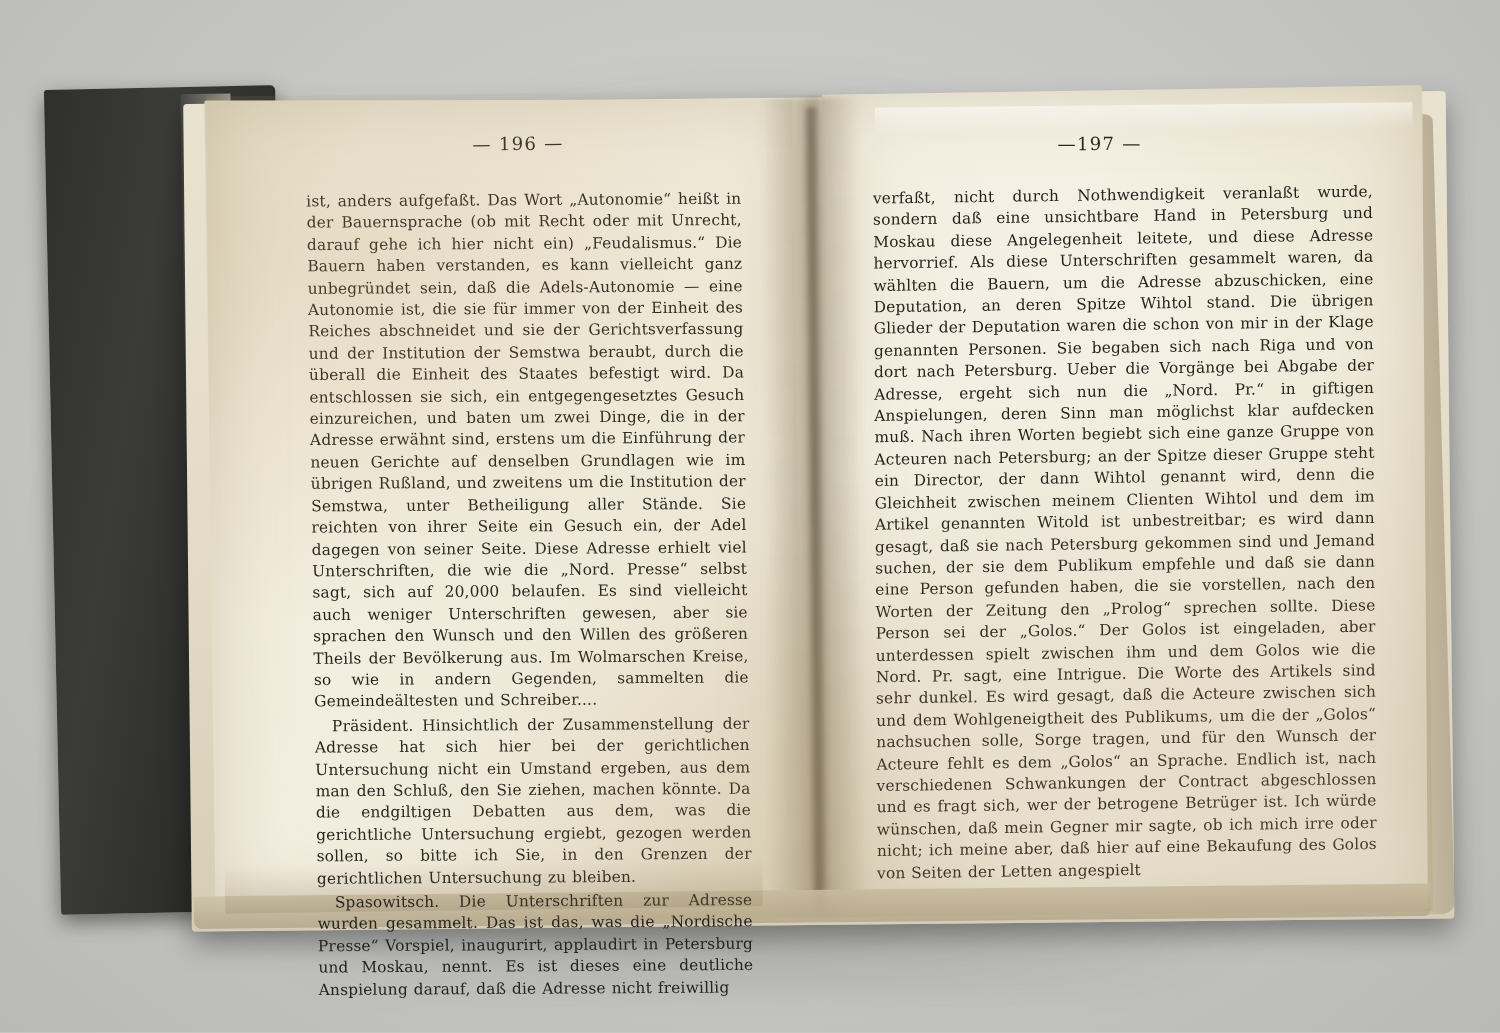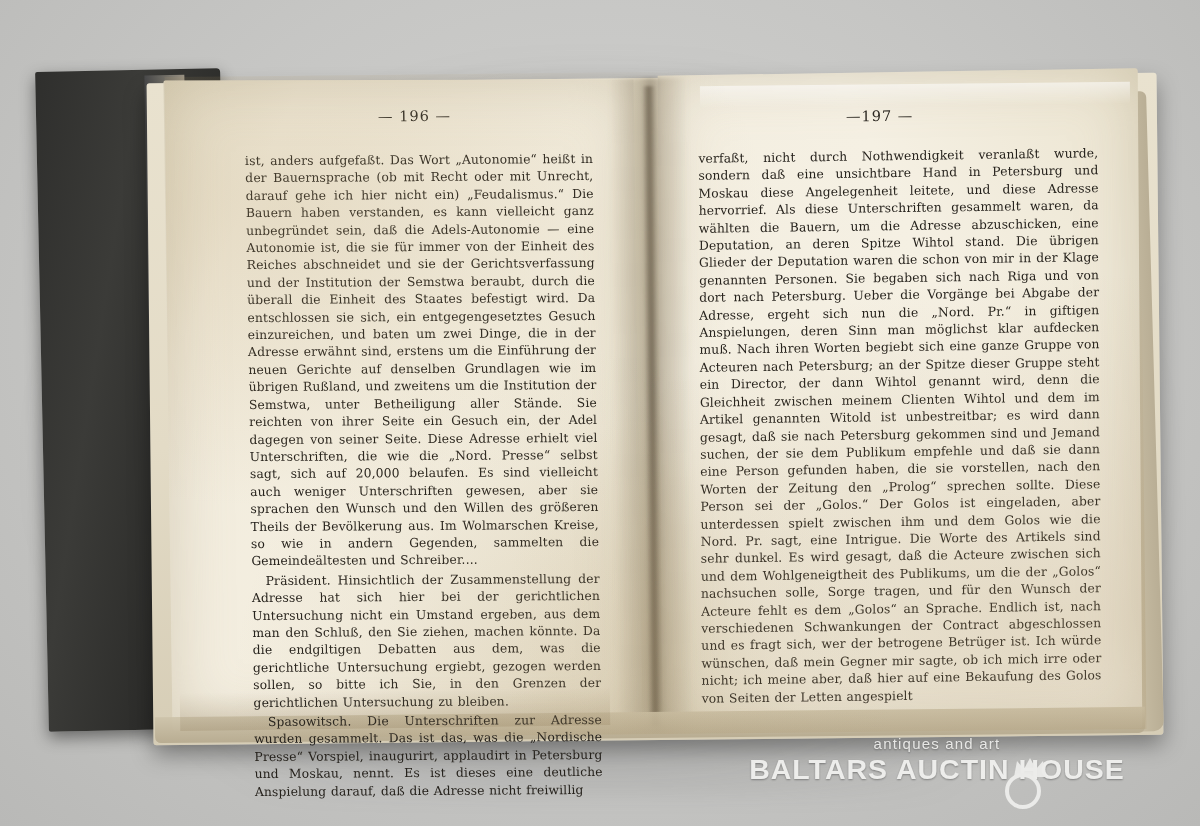--- a/index.html
+++ b/index.html
@@ -172,24 +172,14 @@
     <p>Präsident. Hinsichtlich der Zusammenstellung der Adresse hat sich hier bei der gerichtlichen Untersuchung nicht ein Umstand ergeben, aus dem man den Schluß, den Sie ziehen, machen könnte. Da die endgiltigen Debatten aus dem, was die gerichtliche Untersuchung ergiebt, gezogen werden sollen, so bitte ich Sie, in den Grenzen der gerichtlichen Untersuchung zu bleiben.</p>
     <p>Spasowitsch. Die Unterschriften zur Adresse wurden gesammelt. Das ist das, was die „Nordische Presse“ Vorspiel, inaugurirt, applaudirt in Petersburg und Moskau, nennt. Es ist dieses eine deutliche Anspielung darauf, daß die Adresse nicht freiwillig</p>
   </div>
 
   <div class="col col-right inked">
     <p class="first">verfaßt, nicht durch Nothwendigkeit veranlaßt wurde, sondern daß eine unsichtbare Hand in Petersburg und Moskau diese Angelegenheit leitete, und diese Adresse hervorrief. Als diese Unterschriften gesammelt waren, da wählten die Bauern, um die Adresse abzuschicken, eine Deputation, an deren Spitze Wihtol stand. Die übrigen Glieder der Deputation waren die schon von mir in der Klage genannten Personen. Sie begaben sich nach Riga und von dort nach Petersburg. Ueber die Vorgänge bei Abgabe der Adresse, ergeht sich nun die „Nord. Pr.“ in giftigen Anspielungen, deren Sinn man möglichst klar aufdecken muß. Nach ihren Worten begiebt sich eine ganze Gruppe von Acteuren nach Petersburg; an der Spitze dieser Gruppe steht ein Director, der dann Wihtol genannt wird, denn die Gleichheit zwischen meinem Clienten Wihtol und dem im Artikel genannten Witold ist unbestreitbar; es wird dann gesagt, daß sie nach Petersburg gekommen sind und Jemand suchen, der sie dem Publikum empfehle und daß sie dann eine Person gefunden haben, die sie vorstellen, nach den Worten der Zeitung den „Prolog“ sprechen sollte. Diese Person sei der „Golos.“ Der Golos ist eingeladen, aber unterdessen spielt zwischen ihm und dem Golos wie die Nord. Pr. sagt, eine Intrigue. Die Worte des Artikels sind sehr dunkel. Es wird gesagt, daß die Acteure zwischen sich und dem Wohlgeneigtheit des Publikums, um die der „Golos“ nachsuchen solle, Sorge tragen, und für den Wunsch der Acteure fehlt es dem „Golos“ an Sprache. Endlich ist, nach verschiedenen Schwankungen der Contract abgeschlossen und es fragt sich, wer der betrogene Betrüger ist. Ich würde wünschen, daß mein Gegner mir sagte, ob ich mich irre oder nicht; ich meine aber, daß hier auf eine Bekaufung des Golos von Seiten der Letten angespielt</p>
   </div>
 
   <div class="foxing"></div>
 
-  <div class="watermark">
-    <div class="wm-top">antiques and art</div>
-    <div class="wm-main">
-      <span>BALTARS AUCTI</span><span>N HOUSE</span>
-    </div>
-    <svg class="wm-crown" viewBox="0 0 36 26">
-      <path d="M2 22 L5 6 L12 14 L18 3 L24 14 L31 6 L34 22 Z" fill="#efefed" opacity="0.95"></path>
-    </svg>
-    <div class="wm-ring"></div>
-  </div>
 
 </div>
 
 </body></html>

